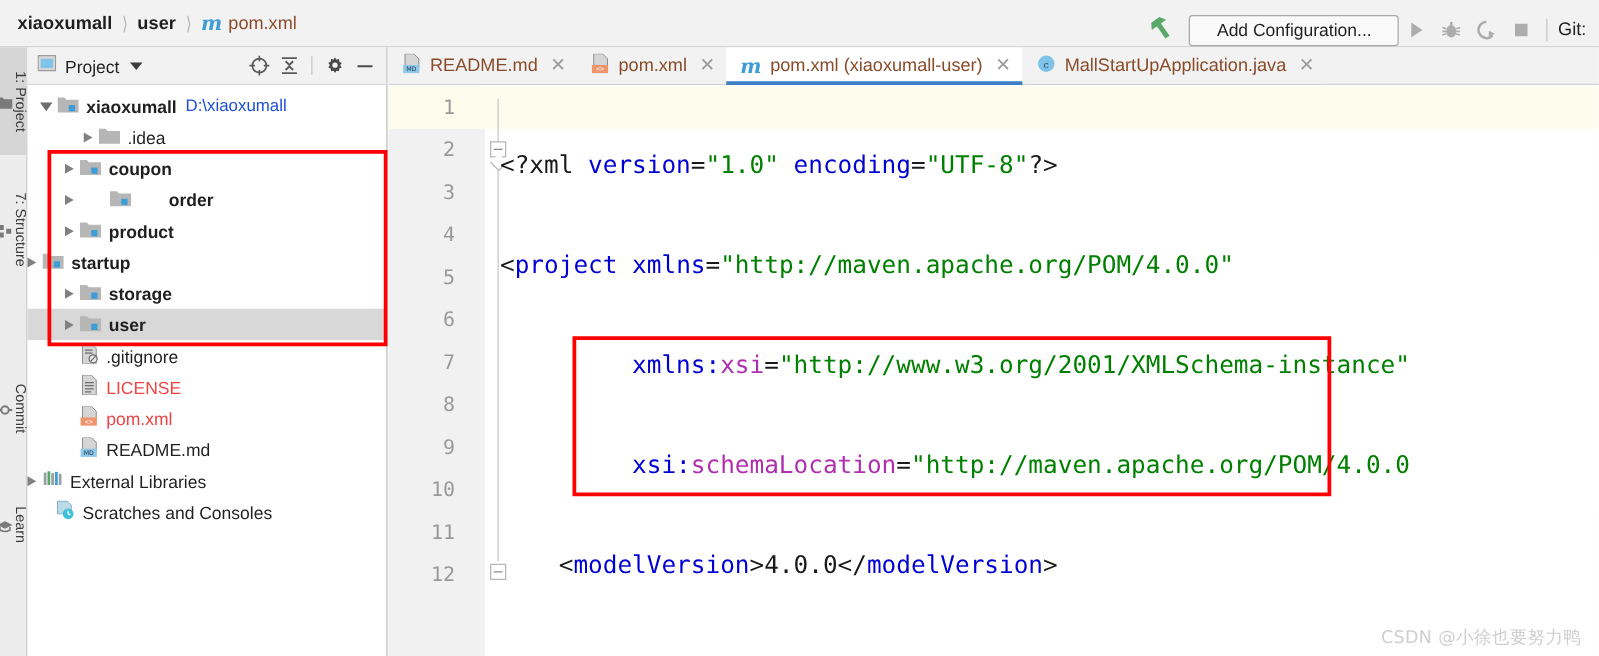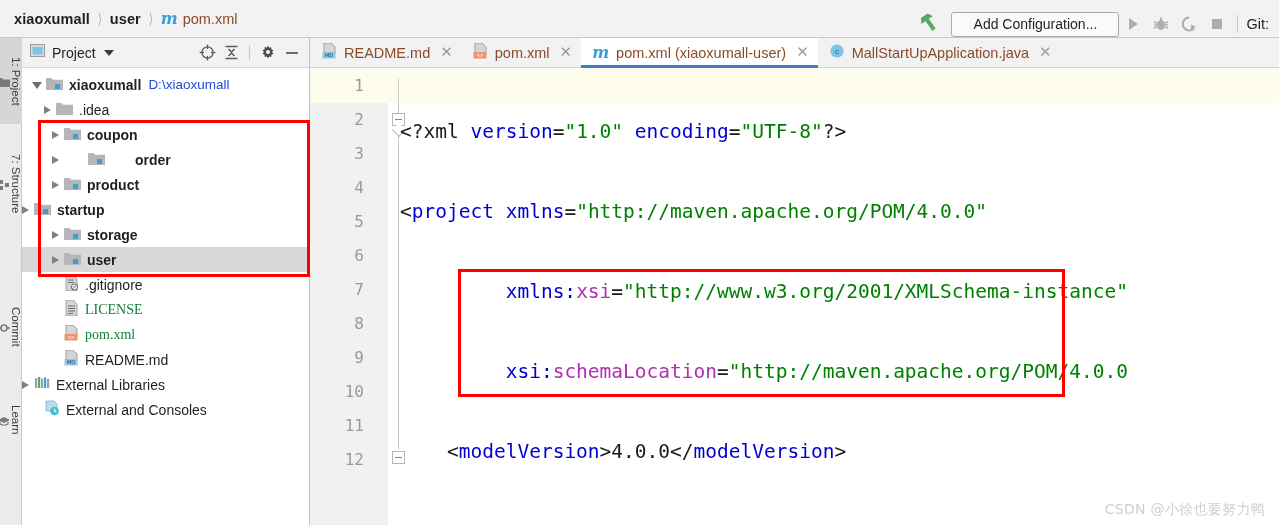--- a/index.html
+++ b/index.html
@@ -96,21 +96,21 @@
     width: 0; height: 0; flex: none;
     border-top: 4.5px solid transparent; border-bottom: 4.5px solid transparent;
     border-left: 7px solid #808080; margin-right: 5px;
   }
   .arrow.open {
     border-left: 5.5px solid transparent; border-right: 5.5px solid transparent;
     border-top: 7px solid #6e6e6e; border-bottom: 0; margin-right: 4px; margin-top: 2px;
   }
   .tlabel { color: #1f1f1f; }
   .tlabel.b { font-weight: bold; }
-  .tlabel.orange { color: #15803d; font-family: Liberation Serif, serif; }
+  .tlabel.orange { color: #ef4444; }
   .tpath { color: #1d4ed8; margin-left: 7px; font-size: 13.5px; }
   .ticon { flex: none; margin-right: 6px; display: inline-block; position: relative; }
 
   
   .editor {
     position: absolute; left: 311px; top: 38px; right: 0; bottom: 0;
     background: #ffffff;
   }
   .tabbar {
     height: 30px; background: #f2f2f2; border-bottom: 1px solid #cfcfcf;
@@ -330,21 +330,21 @@
         <span class="ticon">
           <svg width="17" height="15" viewBox="0 0 17 15">
               <path d="M0 2h5.5l1.6 1.8H17V14H0z" fill="#b6b6b6"></path>
               <rect x="9" y="8" width="5" height="5" fill="#3d9dd6"></rect>
             </svg>
         </span>
         <span class="tlabel b">xiaoxumall</span>
         <span class="tpath">D:\xiaoxumall</span>
       </div>
 
-      <div class="trow" style="padding-left:22px;">
+      <div class="trow" style="padding-left:45px;">
         <span class="arrow"></span>
         <span class="ticon">
           <svg width="17" height="15" viewBox="0 0 17 15">
               <path d="M0 2h5.5l1.6 1.8H17V14H0z" fill="#b6b6b6"></path>
             </svg>
         </span>
         <span class="tlabel">.idea</span>
       </div>
 
       <div class="trow" style="padding-left:30px;">
@@ -473,21 +473,21 @@
         <span class="ticon">
           <svg width="16" height="16" viewBox="0 0 16 16">
             <path d="M2 1h8l3 3v7H2z" fill="#bcd9ea" stroke="#7fb3d0" stroke-width=".8"></path>
             <circle cx="10.5" cy="11" r="4.3" fill="#3dbfd9"></circle>
             <g stroke="#ffffff" stroke-width="1.2">
                 <line x1="10.5" y1="8.6" x2="10.5" y2="11"></line>
                 <line x1="10.5" y1="11" x2="12.3" y2="11.9"></line>
               </g>
           </svg>
         </span>
-        <span class="tlabel">External and Consoles</span>
+        <span class="tlabel">Scratches and Consoles</span>
       </div>
     </div>
 
     <div class="redbox" style="left:16px; top:82px; width:272px; height:157px;"></div>
   </div>
 
   <div class="editor">
     <div class="tabbar">
       <div class="etab">
         <span>

